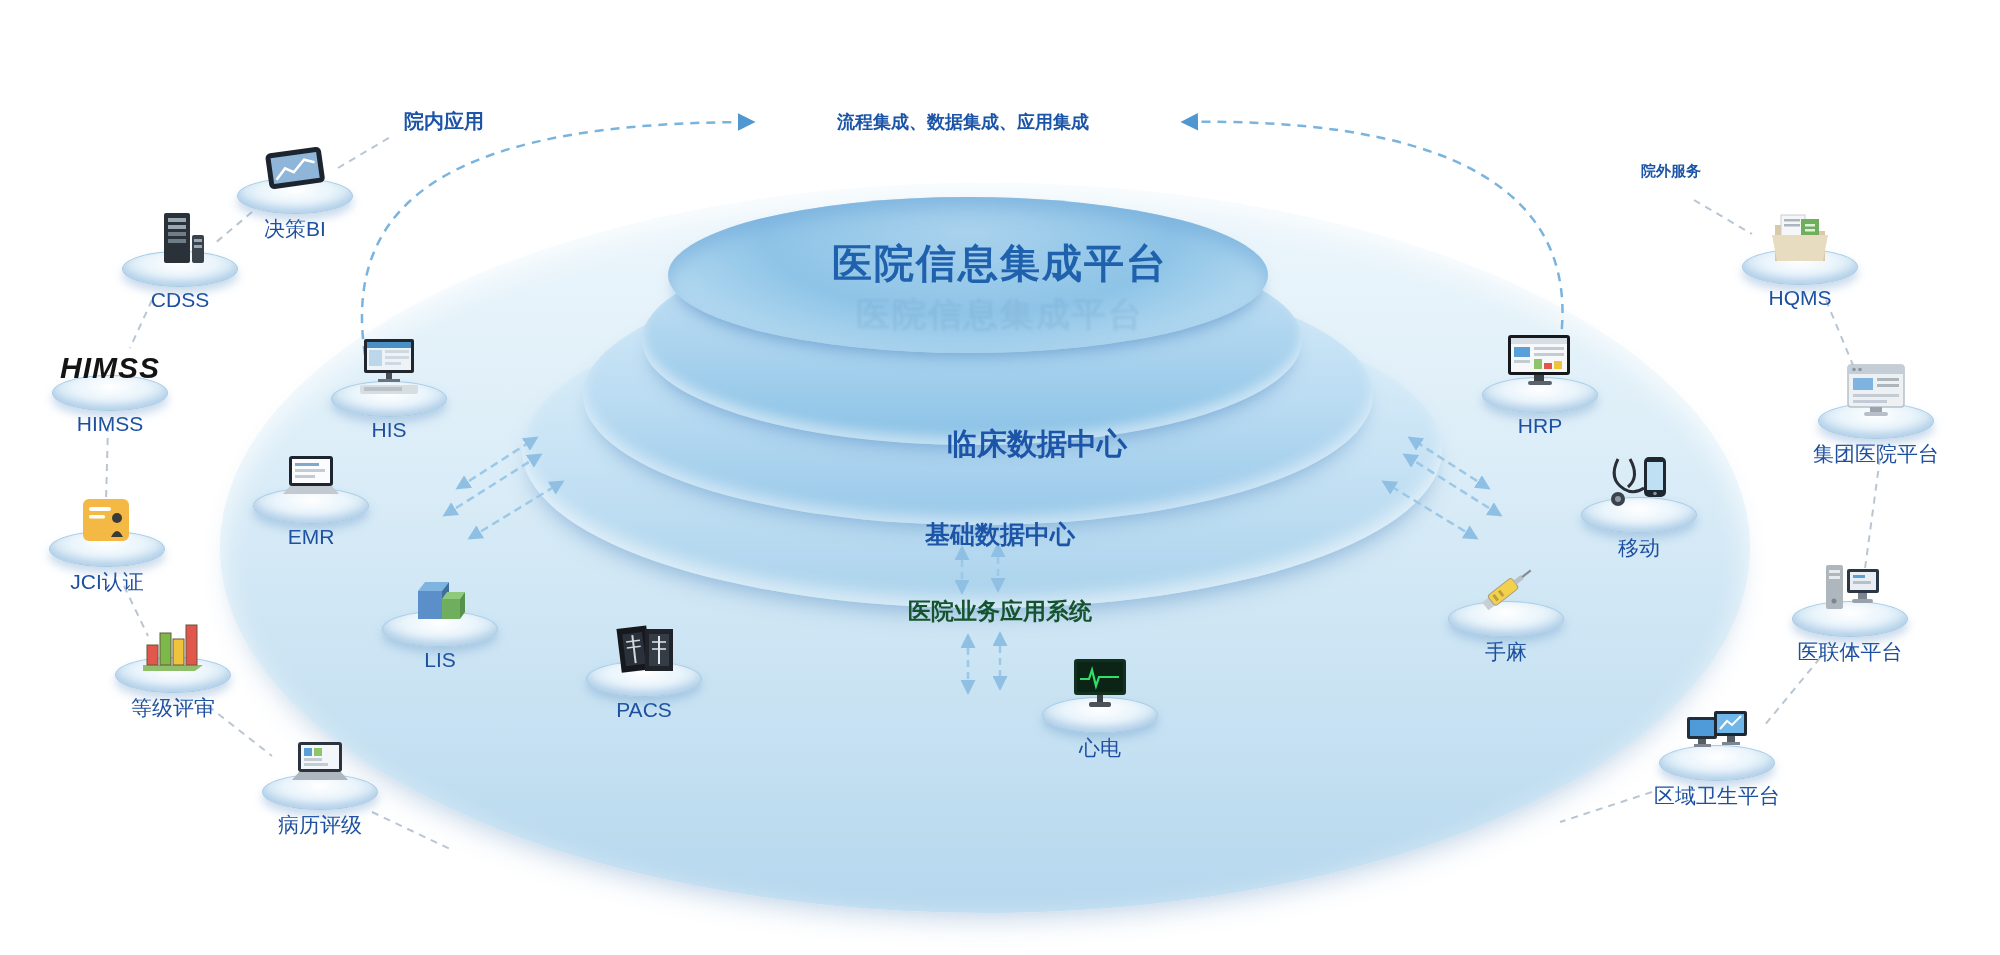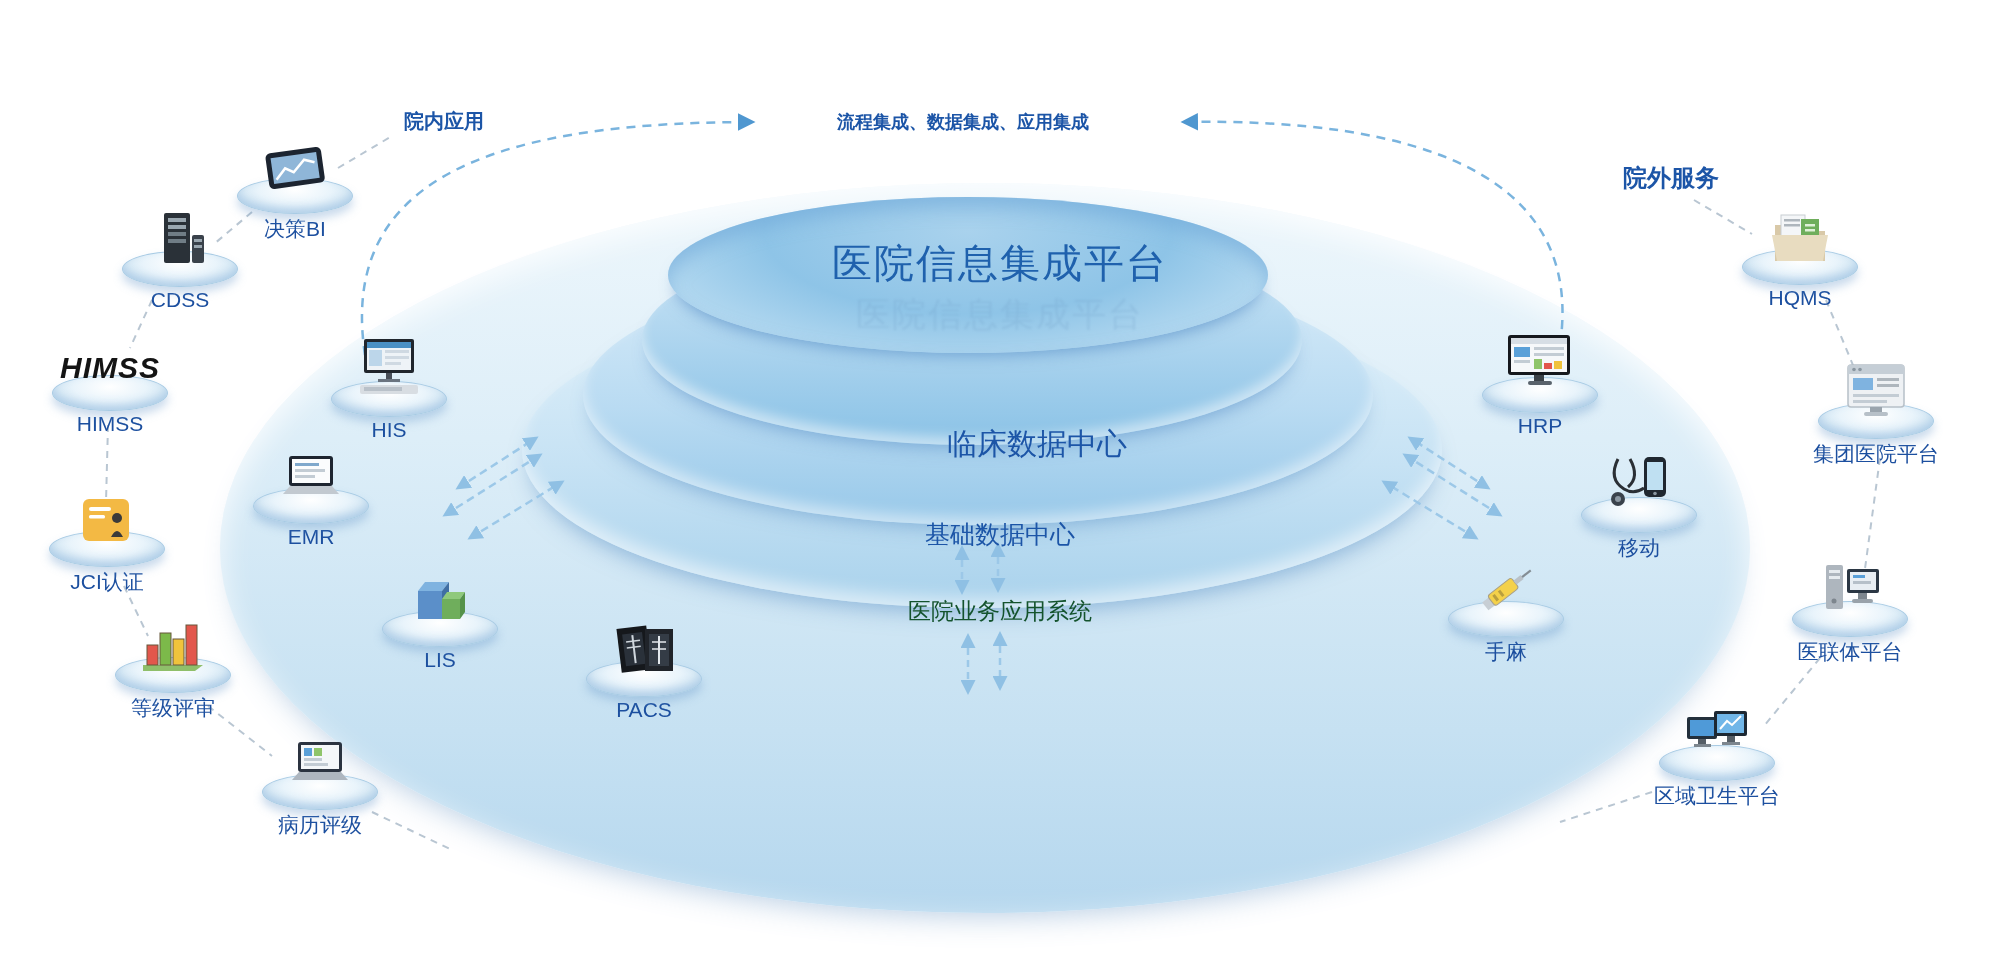--- a/index.html
+++ b/index.html
@@ -28,32 +28,32 @@
     left:642px;top:235px;width:660px;height:210px;
     background:linear-gradient(180deg,#cfe7f7 0%,#aad3ee 55%,#8ac2e6 100%);
     box-shadow:0 12px 18px -10px rgba(60,120,185,.5), inset 0 -8px 12px rgba(255,255,255,.5);
   }
   .plate-top{
     left:668px;top:197px;width:600px;height:156px;
     background:radial-gradient(ellipse at 50% 22%, #a9d2ed 0%, #8ec4e7 48%, #cfe8f7 100%);
     box-shadow:0 10px 16px -8px rgba(60,120,185,.55), inset 0 10px 18px rgba(110,165,215,.55);
   }
   
-  .ctext{position:absolute;left:0;width:2000px;text-align:center;z-index:4;font-weight:normal;color:#1c55a7;}
+  .ctext{position:absolute;left:0;width:2000px;text-align:center;z-index:4;font-weight:bold;color:#1c55a7;}
   .title{top:236px;font-size:40px;letter-spacing:2px;color:#1f61ad;}
   .title-ghost{top:292px;font-size:34px;letter-spacing:2px;color:#6f9cc4;opacity:.22;filter:blur(1px);}
   .layer-operations{top:336px;font-size:25px;}
   .layer-clinical{top:424px;font-size:30px;padding-left:37px;}
   .layer-basic{top:494px;font-size:25px;margin-top:24px;}
   .layer-apps{top:596px;font-size:23px;color:#14532d;}
   
   .floating-label{position:absolute;transform:translateX(-50%);z-index:5;font-weight:bold;color:#1c55a7;white-space:nowrap;}
   .region-left{left:444px;top:108px;font-size:20px;}
   .banner{left:963px;top:110px;font-size:18px;}
-  .region-right{left:1671px;top:162px;font-size:24px;}
+  .region-right{left:1671px;top:162px;font-size:15px;}
   
   .node{position:absolute;width:170px;transform:translateX(-50%);text-align:center;z-index:3;}
   .node .icon{height:62px;display:flex;align-items:flex-end;justify-content:center;position:relative;z-index:2;margin-bottom:-16px;}
   .node .pedestal{
     width:114px;height:34px;border-radius:50%;margin:0 auto;position:relative;z-index:1;
     background:radial-gradient(ellipse at 50% 32%, #ffffff 0%, #e9f4fb 45%, #bcd9ec 100%);
     border:1px solid #a8cbe4;
     box-shadow:0 6px 10px rgba(100,150,200,.35), inset 0 -5px 8px rgba(140,180,220,.45);
   }
   .node .label{margin-top:1px;font-size:21px;font-weight:normal;color:#1c4f9f;white-space:nowrap;}
@@ -288,20 +288,33 @@
           <line x1="48" y1="17" x2="48" y2="45" stroke="#e4e9ee" stroke-width="2"></line>
           <line x1="41" y1="23" x2="55" y2="23" stroke="#e4e9ee" stroke-width="1.5"></line>
           <line x1="41" y1="30" x2="55" y2="30" stroke="#e4e9ee" stroke-width="1.5"></line>
         </svg>
     </div>
     <div class="pedestal"></div>
     <div class="label">PACS</div>
   </div>
 
 
+  <div class="node" style="left:1100px;top:651px">
+    <div class="icon">
+      <svg width="68" height="58">
+          <rect x="8" y="4" width="52" height="36" rx="3" fill="#12301f"></rect>
+          <rect x="11" y="7" width="46" height="30" fill="#0c2416"></rect>
+          <path d="M14 24 h9 l3 -9 4 16 3 -9 h20" stroke="#2ee06a" fill="none" stroke-width="2.2"></path>
+          <rect x="31" y="40" width="6" height="7" fill="#3a4148"></rect>
+          <rect x="23" y="47" width="22" height="5" rx="2" fill="#4b525a"></rect>
+        </svg>
+    </div>
+    <div class="pedestal"></div>
+    <div class="label">心电</div>
+  </div>
 
 
   <div class="node" style="left:1506px;top:555px">
     <div class="icon">
       <svg width="66" height="58">
           <g transform="rotate(-38 33 30)">
             <rect x="6" y="26" width="8" height="10" fill="#c7ced4"></rect>
             <rect x="14" y="24" width="30" height="13" rx="3" fill="#f4d14a" stroke="#a8a089" stroke-width="1"></rect>
             <rect x="18" y="27" width="3" height="7" fill="#b99f3e"></rect>
             <rect x="25" y="27" width="3" height="7" fill="#b99f3e"></rect>

